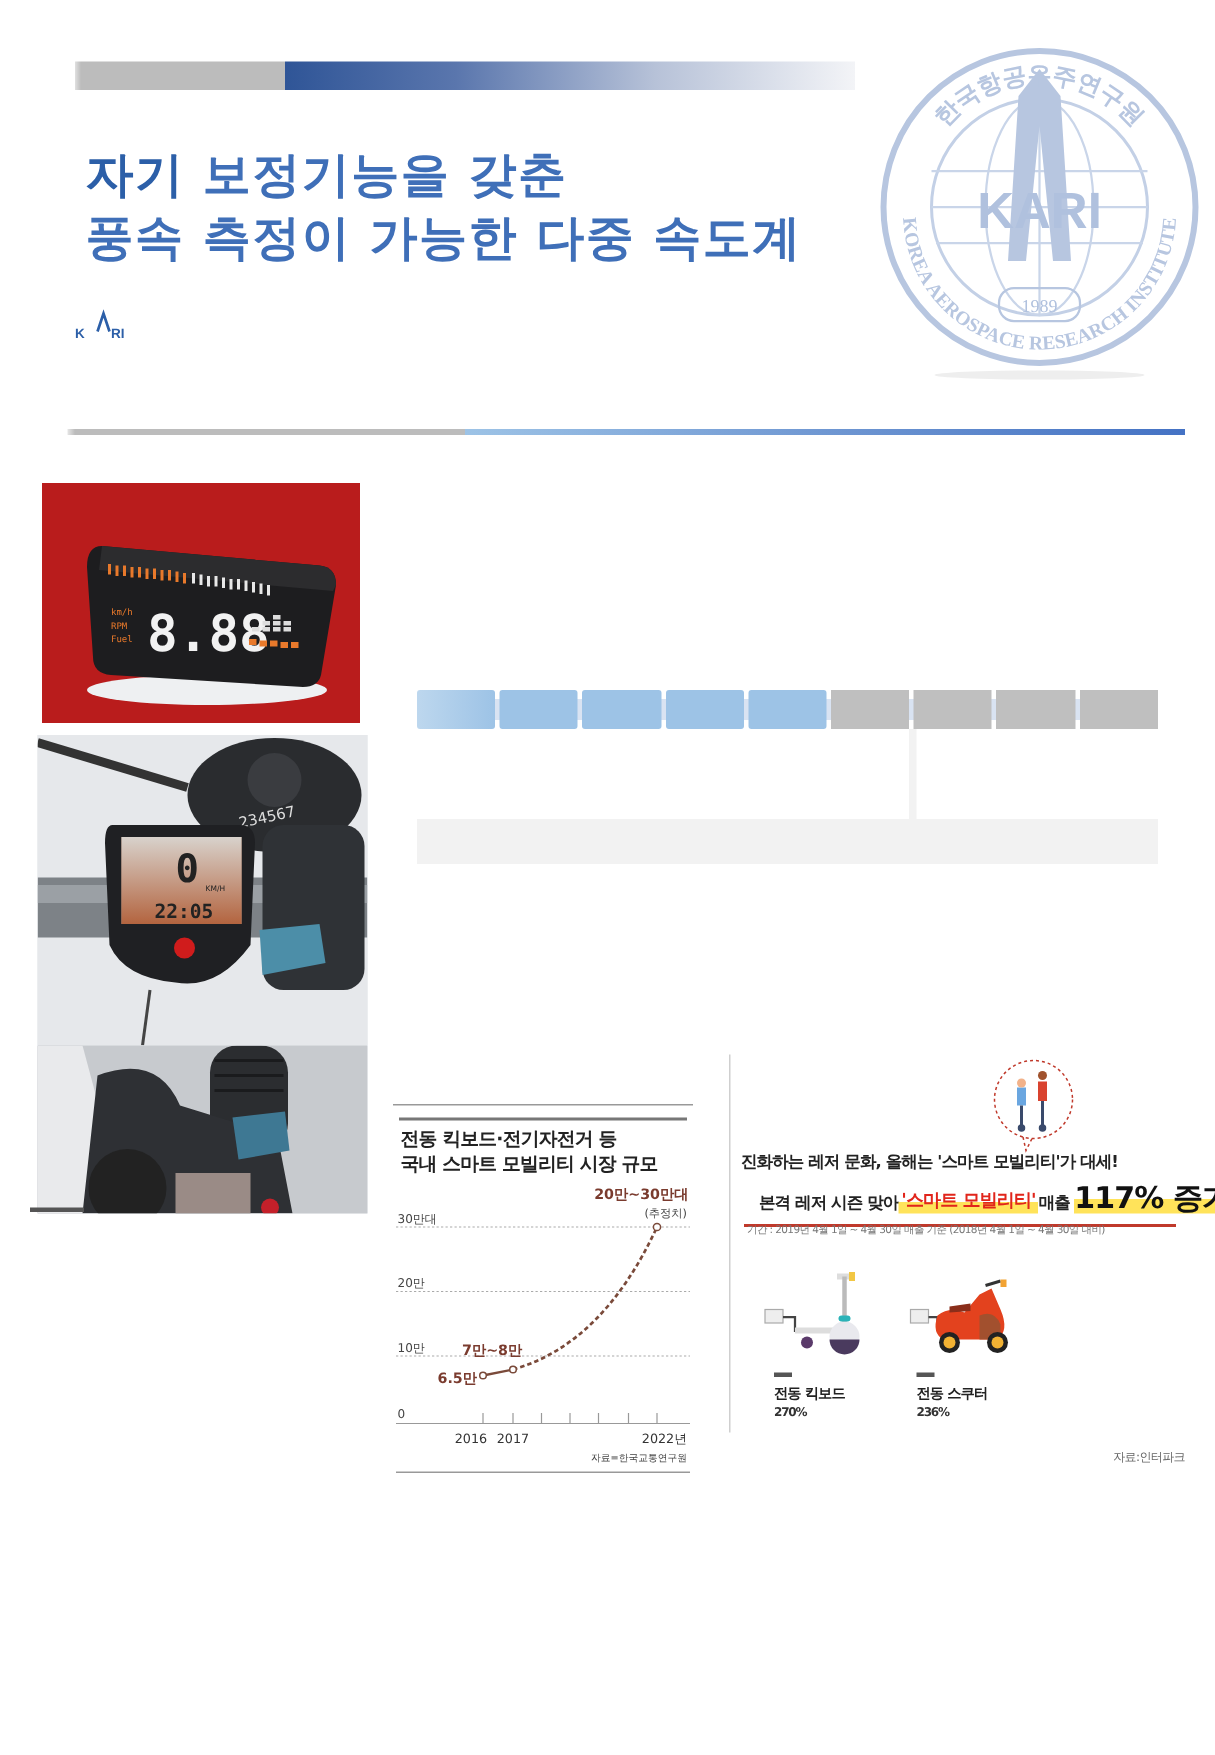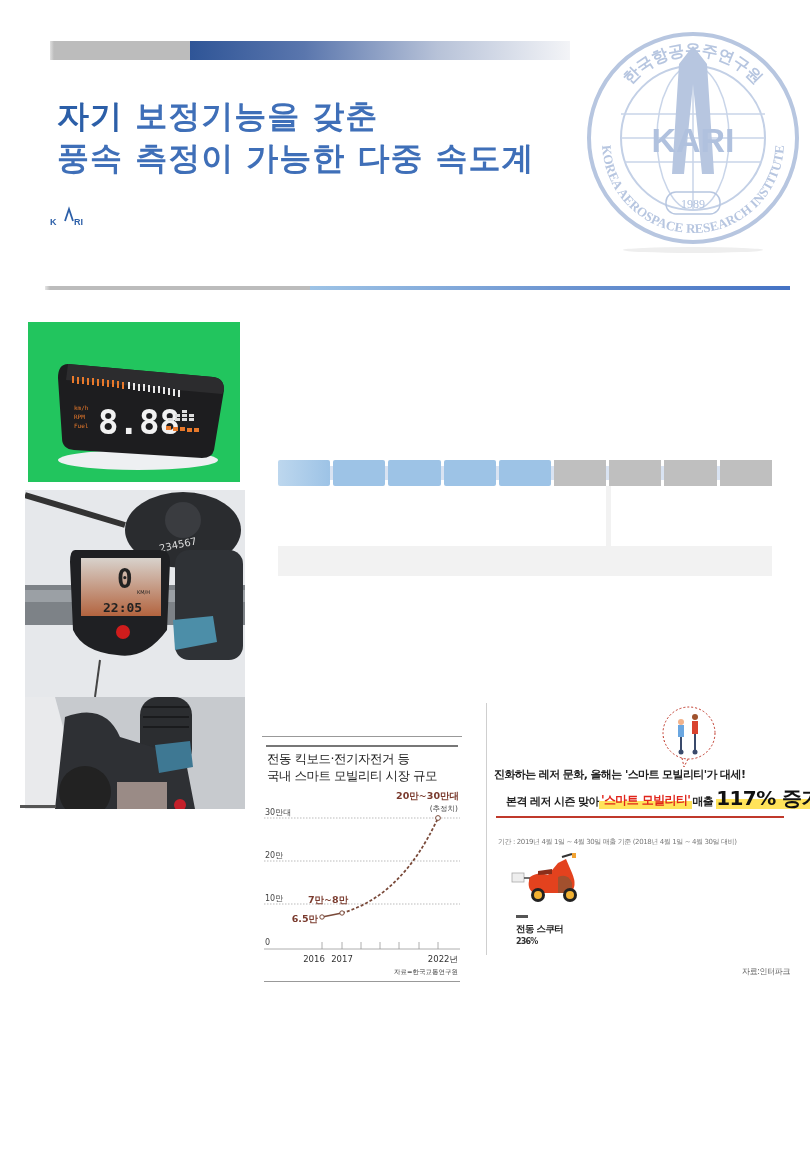--- a/index.html
+++ b/index.html
@@ -21,53 +21,53 @@
   
   #emblem { left: 584px; top: 24px; width: 218px; height: 232px; opacity: 1; }
 
   
   #divider { left: 45px; top: 286px; width: 745px; height: 4px; display: flex; }
   #divider .g { width: 265px; background: linear-gradient(90deg, #e6e6e6 0px, #bcbcbc 5px, #bcbcbc 100%); }
   #divider .b { flex: 1; background: linear-gradient(90deg, #9dc3e6 0%, #6f97d2 50%, #4472c4 100%); }
 
   
   .photo { overflow: hidden; }
-  #photo-hud { left: 28px; top: 322px; width: 212px; height: 160px; background: #22c55e; }
+  #photo-hud { left: 28px; top: 322px; width: 212px; height: 160px; background: #b91c1c; }
   #photo-bike1 { left: 25px; top: 490px; width: 220px; height: 207px; background: #dcdfe3; }
   #photo-bike2 { left: 25px; top: 697px; width: 220px; height: 112px; background: #c9ccd1; }
   #photo-marker { left: 20px; top: 805px; width: 36px; height: 3px; background: #555; }
 
   
   #trl { left: 278px; top: 460px; width: 494px; }
   #trl .track { position: absolute; left: 0; top: 6px; width: 494px; height: 14px; background: #d9e3f2; }
   #trl .blocks { position: relative; display: flex; gap: 3px; }
   #trl .blk { width: 52.2px; height: 26px; border-radius: 2px; }
   #trl .blk.on { background: #9dc3e6; }
   #trl .blk.on.first { background: linear-gradient(90deg, #bdd7ee 0%, #9dc3e6 100%); }
   #trl .blk.off { background: #bfbfbf; border-radius: 0; }
   #trl-vline { left: 606px; top: 486px; width: 5px; height: 60px; background: #f2f2f2; }
   #trl-box { left: 278px; top: 546px; width: 494px; height: 30px; background: #f2f2f2; }
 
   
   #chart1 { left: 262px; top: 736px; width: 200px; height: 248px; }
   #chart1 .rule-top { position: absolute; left: 0; top: 0; width: 200px; height: 1px; background: #999; }
   #chart1 .rule-top2 { position: absolute; left: 4px; top: 9px; width: 192px; height: 2px; background: #777; }
-  #chart1 .title { position: absolute; left: 5px; top: 14px; font-size: 12.5px; font-weight: normal; color: #222; line-height: 17px; letter-spacing: -0.5px; }
+  #chart1 .title { position: absolute; left: 5px; top: 14px; font-size: 12.5px; font-weight: bold; color: #222; line-height: 17px; letter-spacing: -0.5px; }
   #chart1 svg { position: absolute; left: 0; top: 0; }
   #chart1 .rule-bot { position: absolute; left: 2px; top: 245px; width: 196px; height: 1px; background: #999; }
 
   
   #info { left: 486px; top: 703px; width: 310px; height: 280px; }
   #info .vline { position: absolute; left: 0; top: 0; width: 1px; height: 252px; background: #cfcfcf; }
   #info .head1 { position: absolute; left: 8px; top: 64px; font-size: 11px; font-weight: bold; color: #222; letter-spacing: -0.6px; white-space: nowrap; }
   #info .head2 { position: absolute; left: 20px; top: 84px; font-size: 11px; font-weight: bold; color: #222; letter-spacing: -0.6px; white-space: nowrap; display: flex; align-items: flex-end; }
   #info .hl { color: #e1251b; background: linear-gradient(180deg, transparent 55%, #ffe35a 55%); padding: 0 2px; font-size: 12px; }
   #info .big { font-size: 20px; font-weight: bold; color: #111; background: linear-gradient(180deg, transparent 55%, #ffe35a 55%); line-height: 22px; margin-left: 3px; padding-right: 8px; }
   #info .redline { position: absolute; left: 10px; top: 113px; width: 288px; height: 2px; background: #c0392b; }
-  #info .period { position: absolute; left: 12px; top: 134px; font-size: 7px; color: #777; letter-spacing: -0.4px; white-space: nowrap; text-align: right; }
+  #info .period { position: absolute; left: 12px; top: 112px; font-size: 7px; color: #777; letter-spacing: -0.4px; white-space: nowrap; text-align: right; }
   #info .items { position: absolute; left: 14px; top: 140px; width: 290px; display: flex; }
   #info .item { width: 95px; position: relative; height: 110px; }
   #info .item svg { position: absolute; left: 0; top: 0; }
   #info .item .dash { position: absolute; left: 16px; top: 72px; width: 12px; height: 3px; background: #555; }
   #info .item .lbl { position: absolute; left: 16px; top: 80px; font-size: 9.5px; font-weight: bold; color: #222; letter-spacing: -0.6px; white-space: nowrap; }
   #info .item .pct { position: absolute; left: 16px; top: 94px; font-size: 8px; font-weight: bold; color: #333; letter-spacing: -0.8px; }
   #info .source { position: absolute; right: 6px; top: 263px; font-size: 8px; color: #666; letter-spacing: -0.4px; }
 </style>
 </head>
 <body>
@@ -307,20 +307,37 @@
     <span>본격 레저 시즌 맞아 </span>
     <span class="hl">'스마트 모빌리티'</span>
     <span> 매출 </span>
     <span class="big">117% 증가</span>
   </div>
   <div class="redline"></div>
   <div class="period">기간 : 2019년 4월 1일 ~ 4월 30일 매출 기준 (2018년 4월 1일 ~ 4월 30일 대비)</div>
   <div class="items">
     <div class="item">
       <svg width="95" height="70" viewBox="0 0 95 70">
+        <rect x="10" y="30" width="12" height="9" fill="#eee" stroke="#aaa" stroke-width="0.8"></rect>
+        <path d="M 22 35 L 30 35 L 30 45" fill="none" stroke="#444" stroke-width="1.5"></path>
+        <rect x="58" y="6" width="10" height="4" fill="#ddd"></rect>
+          <rect x="66" y="5" width="4" height="6" fill="#f2c744"></rect>
+        <line x1="63" y1="8" x2="63" y2="44" stroke="#bbb" stroke-width="3"></line>
+        <rect x="30" y="42" width="36" height="4" fill="#ddd"></rect>
+        <circle cx="38" cy="52" r="4" fill="#5a3a6a"></circle>
+        <circle cx="63" cy="48" r="10" fill="#e9e9ee"></circle>
+        <path d="M 53 50 A 10 10 0 0 0 73 50 Z" fill="#4a3a5e"></path>
+        <rect x="59" y="34" width="8" height="4" rx="2" fill="#2bb3b8"></rect>
+      </svg>
+      <div class="dash"></div>
+      <div class="lbl">전동 킥보드</div>
+      <div class="pct">270%</div>
+    </div>
+    <div class="item">
+      <svg width="95" height="70" viewBox="0 0 95 70">
         <rect x="12" y="30" width="12" height="9" fill="#eee" stroke="#aaa" stroke-width="0.8"></rect>
         <path d="M 24 35 L 30 35 L 30 42" fill="none" stroke="#444" stroke-width="1.5"></path>
         <path d="M 30 34 Q 38 28 48 32 L 58 20 L 66 16 L 72 30 Q 78 44 70 50 L 34 50 Q 26 46 30 34 Z" fill="#e3421e"></path>
         <path d="M 38 28 L 52 26 L 52 31 L 38 32 Z" fill="#8a2e1a"></path>
         <path d="M 62 14 L 72 11" stroke="#333" stroke-width="2"></path>
         <rect x="72" y="10" width="4" height="5" fill="#f2a333"></rect>
         <path d="M 58 34 Q 68 30 72 40 L 72 50 L 58 50 Z" fill="#a2502e"></path>
         <circle cx="38" cy="52" r="7" fill="#222"></circle>
           <circle cx="38" cy="52" r="4" fill="#f2b233"></circle>
         <circle cx="70" cy="52" r="7" fill="#222"></circle>

